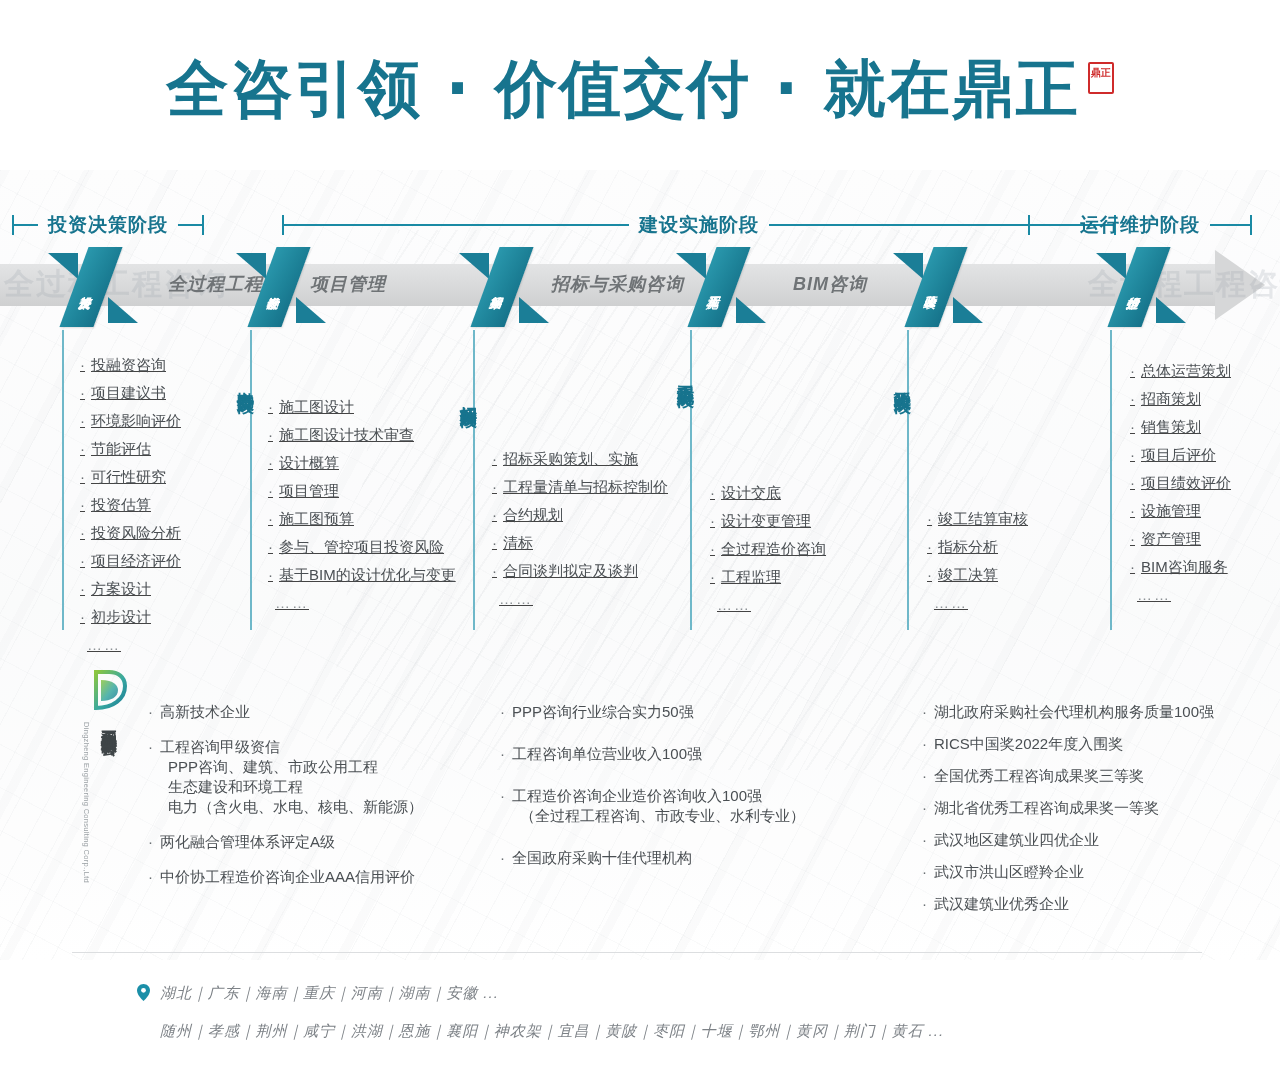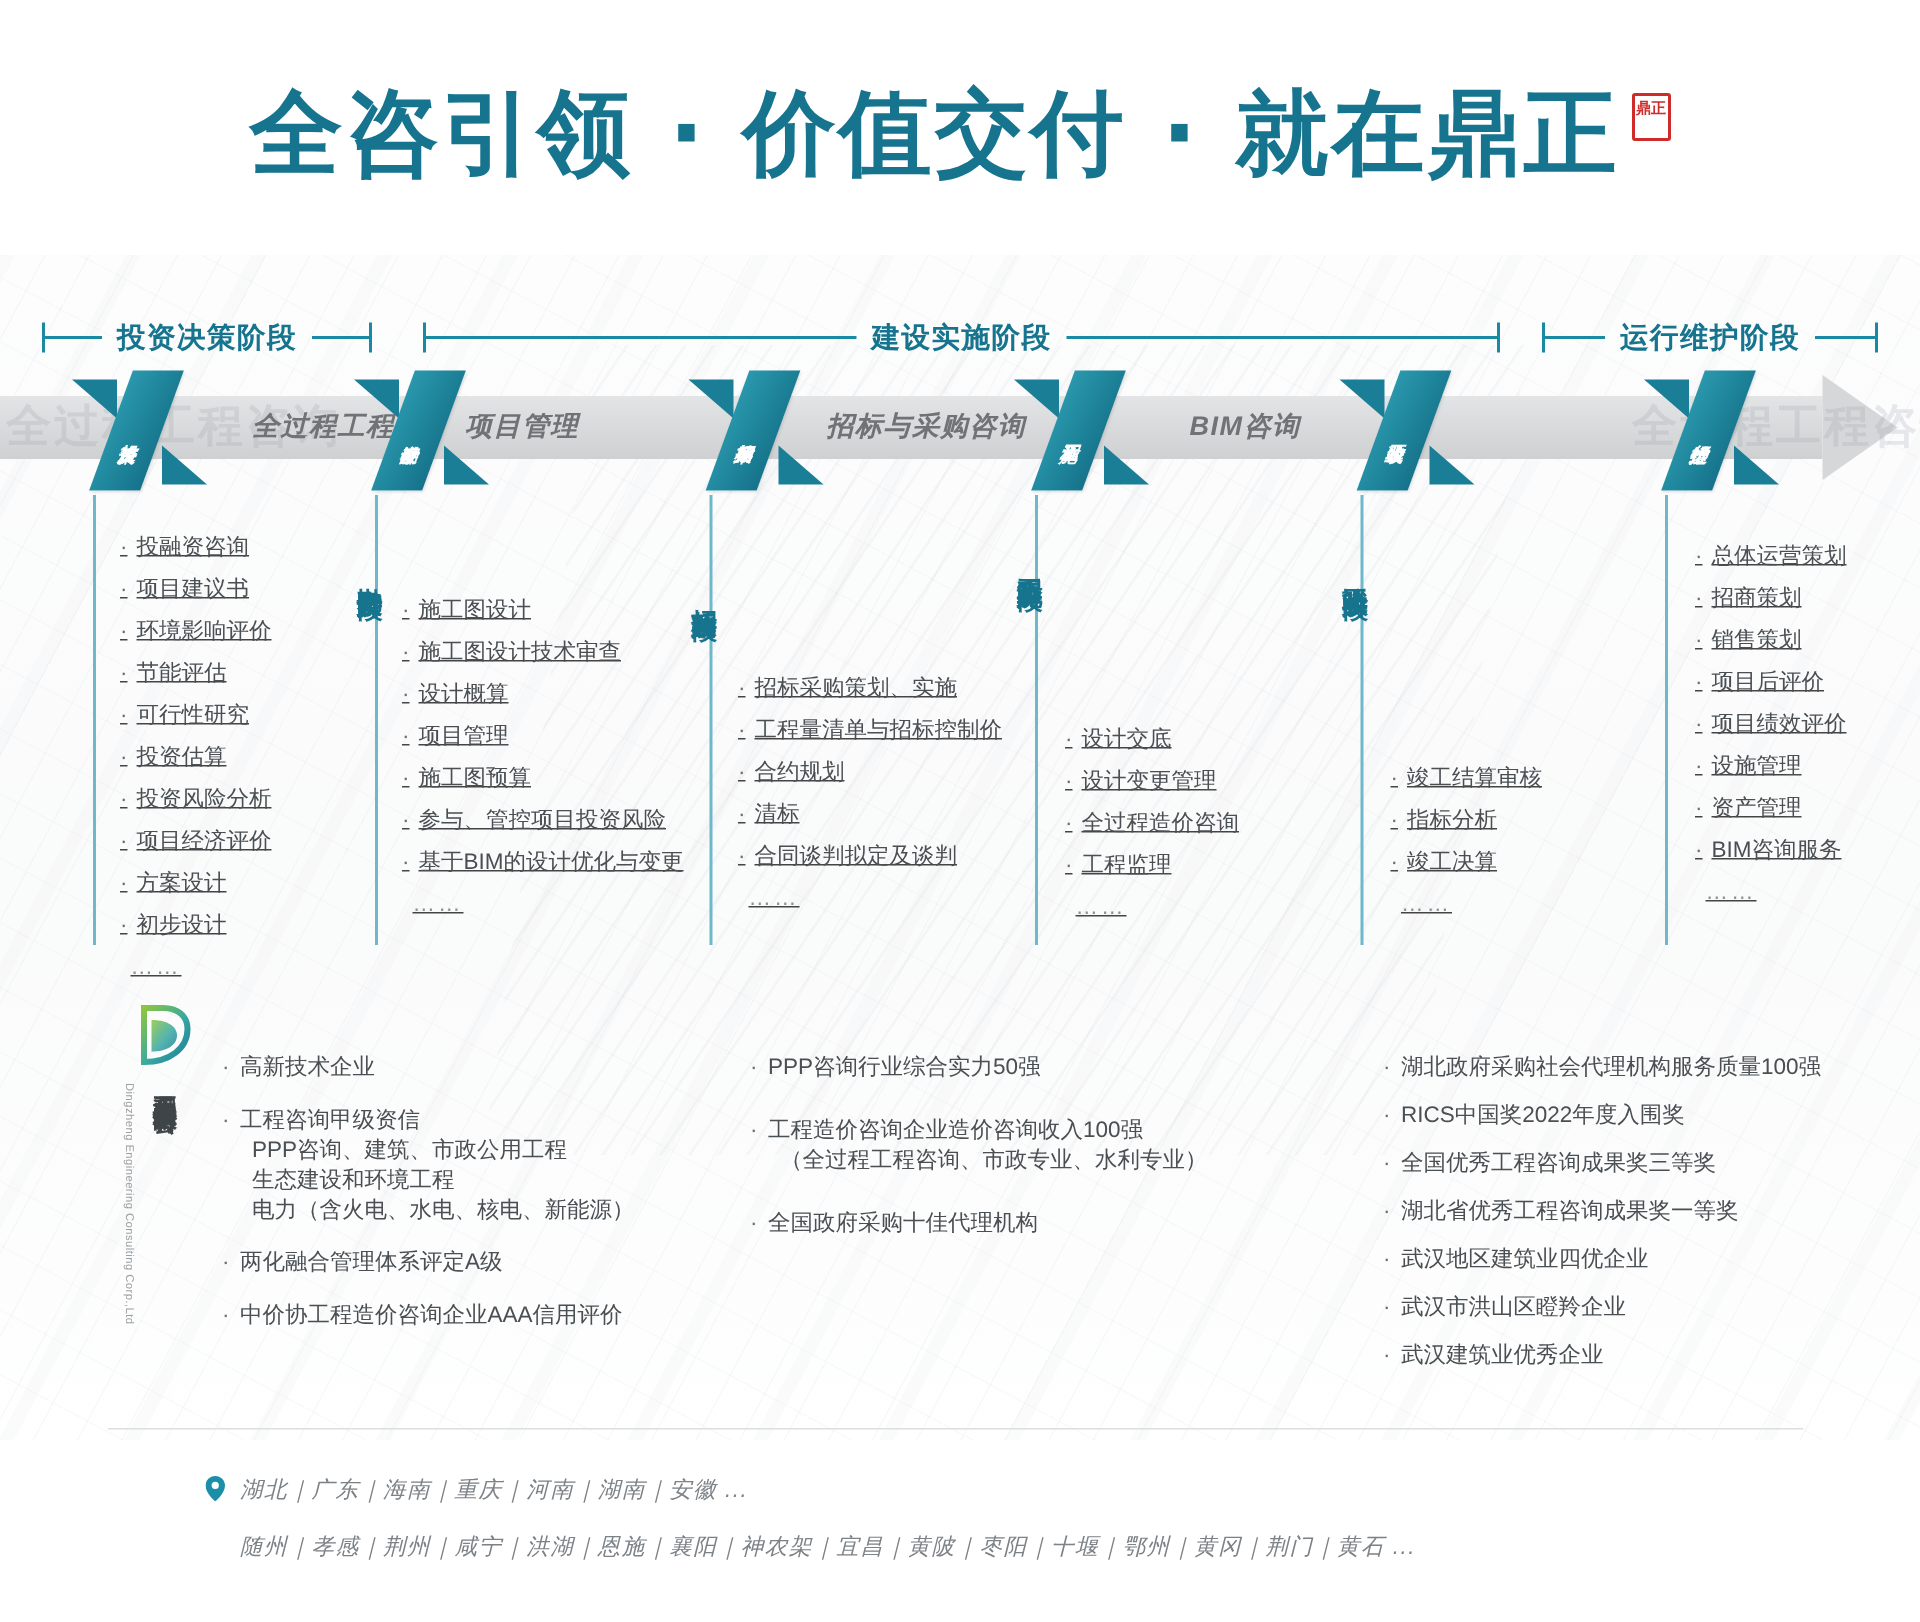--- a/index.html
+++ b/index.html
@@ -150,28 +150,28 @@
 </head>
 <body>
 
 <div class="bg-watermark"></div>
 
 <div class="title-wrap">
   <span class="main-title">全咨引领 · 价值交付 · 就在鼎正</span><span class="seal">鼎正</span>
 </div>
 
 <div class="phase-row">
-  <div class="phase" style="left:28px;width:220px;align-items:center;">
+  <div class="phase" style="left:12px;width:192px;align-items:center;">
     <span class="cap"></span>
     <span class="rule"></span>
     <span class="ptxt">投资决策阶段</span>
     <span class="rule"></span>
     <span class="cap"></span>
   </div>
-  <div class="phase" style="left:282px;width:718px;">
+  <div class="phase" style="left:282px;width:834px;">
     <span class="cap"></span>
     <span class="rule"></span>
     <span class="ptxt">建设实施阶段</span>
     <span class="rule"></span>
     <span class="cap"></span>
   </div>
   <div class="phase" style="left:1028px;width:224px;">
     <span class="cap"></span>
     <span class="rule"></span>
     <span class="ptxt">运行维护阶段</span>
@@ -340,20 +340,21 @@
       <span class="sub">电力（含火电、水电、核电、新能源）</span>
     </li>
     <li><span class="dot">·</span><span>两化融合管理体系评定A级</span></li>
     <li><span class="dot">·</span><span>中价协工程造价咨询企业AAA信用评价</span></li>
   </ul>
 </div>
 
 <div class="cred" style="left:500px;top:702px;">
   <ul>
     <li style="margin-bottom:22px;"><span class="dot">·</span><span>PPP咨询行业综合实力50强</span></li>
+    <li style="margin-bottom:22px;"><span class="dot">·</span><span>工程咨询单位营业收入100强</span></li>
     <li style="margin-bottom:22px;"><span class="dot">·</span><span>工程造价咨询企业造价咨询收入100强</span>
       <span class="sub">（全过程工程咨询、市政专业、水利专业）</span>
     </li>
     <li><span class="dot">·</span><span>全国政府采购十佳代理机构</span></li>
   </ul>
 </div>
 
 <div class="cred" style="left:922px;top:702px;">
   <ul>
     <li style="margin-bottom:12px;"><span class="dot">·</span><span>湖北政府采购社会代理机构服务质量100强</span></li>

